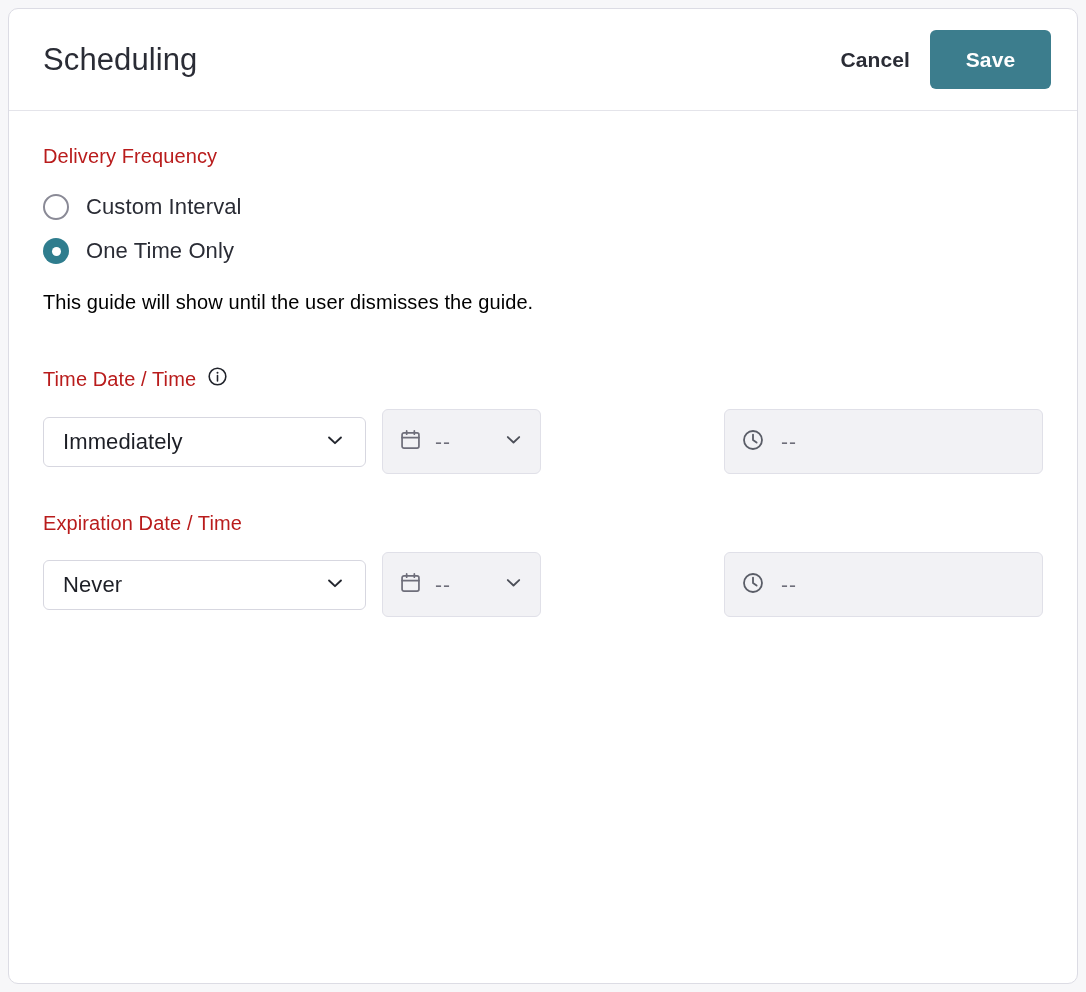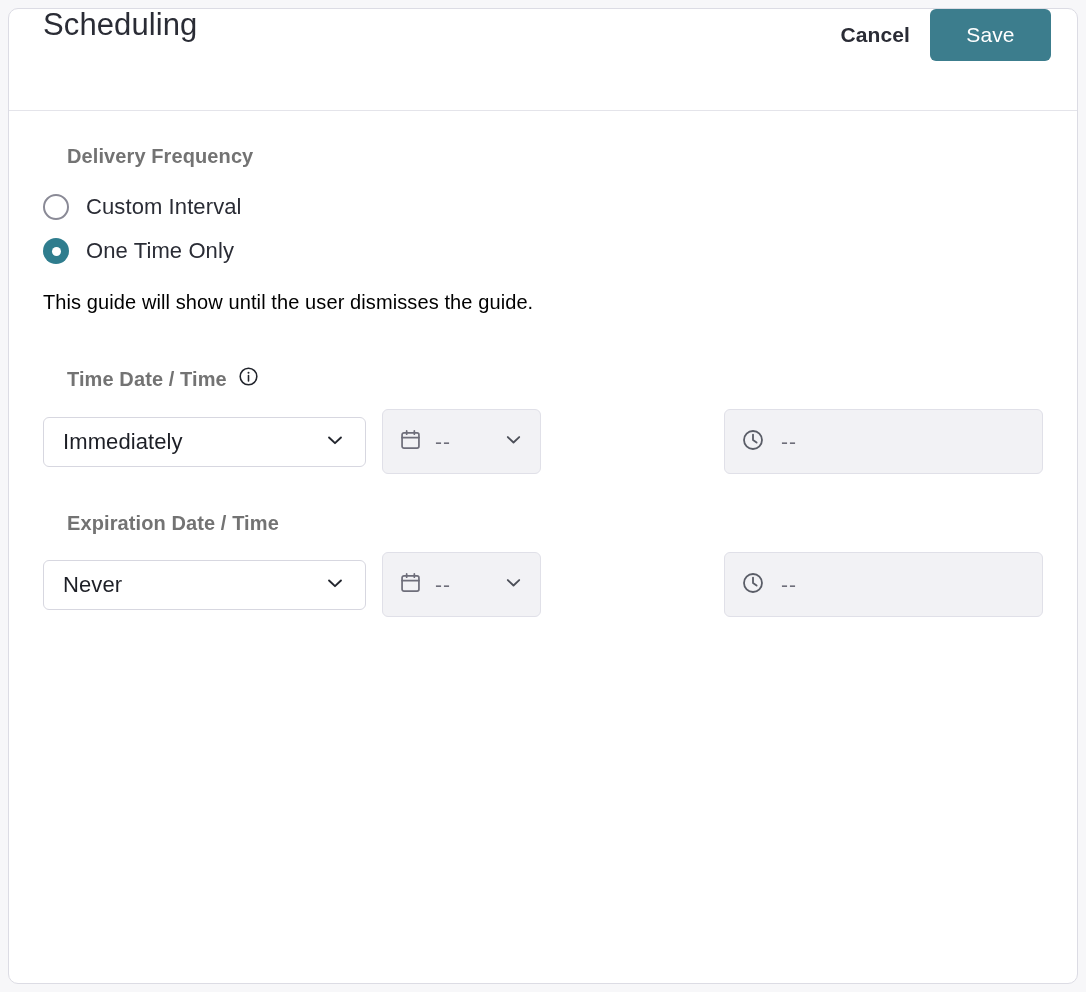--- a/index.html
+++ b/index.html
@@ -28,21 +28,21 @@
     overflow: hidden;
   }
 
   
   .card-header {
     position: relative;
     height: 102px;
     box-sizing: border-box;
     border-bottom: 1px solid #e4e4ea;
     display: flex;
-    align-items: flex-start;
+    align-items: center;
     padding: 0 26px 0 34px;
   }
   .page-title {
     font-size: 31px;
     font-weight: 400;
     color: #2a2c35;
     letter-spacing: 0.1px;
     line-height: 1;
   }
   .header-actions {
@@ -61,44 +61,43 @@
     color: #2a2c35;
     cursor: pointer;
     letter-spacing: 0.1px;
     margin-left: 9px;
   }
   .btn-save {
     background: #3c7d8d;
     border: 0;
     border-radius: 6px;
     min-width: 121px;
-    height: 52px;
+    height: 59px;
     padding: 0 20px;
     font-family: inherit;
     font-size: 21px;
-    font-weight: 400;
+    font-weight: 700;
     color: #ffffff;
     cursor: pointer;
     letter-spacing: 0.1px;
   }
 
   
   .card-body {
     padding: 34px 34px 0 34px;
   }
 
   .section-label {
     font-size: 20px;
-    font-weight: 700;
-    color: #737373;
+    font-weight: 400;
+    color: #b91c1c;
     letter-spacing: 0.1px;
     display: flex;
     align-items: center;
     gap: 11px;
-    margin-left: 24px;
   }
 
   
   .radio-group {
     margin-top: 17px;
   }
   .radio-row {
     display: flex;
     align-items: center;
     gap: 17px;

